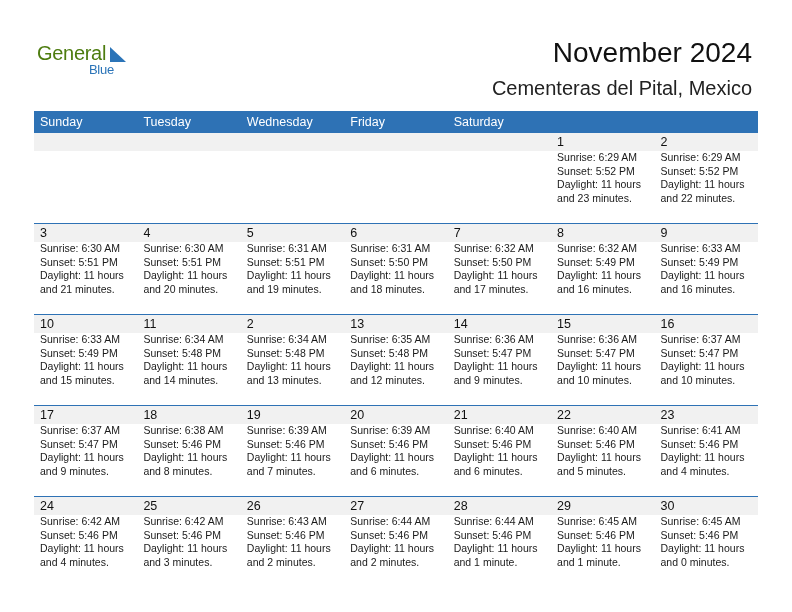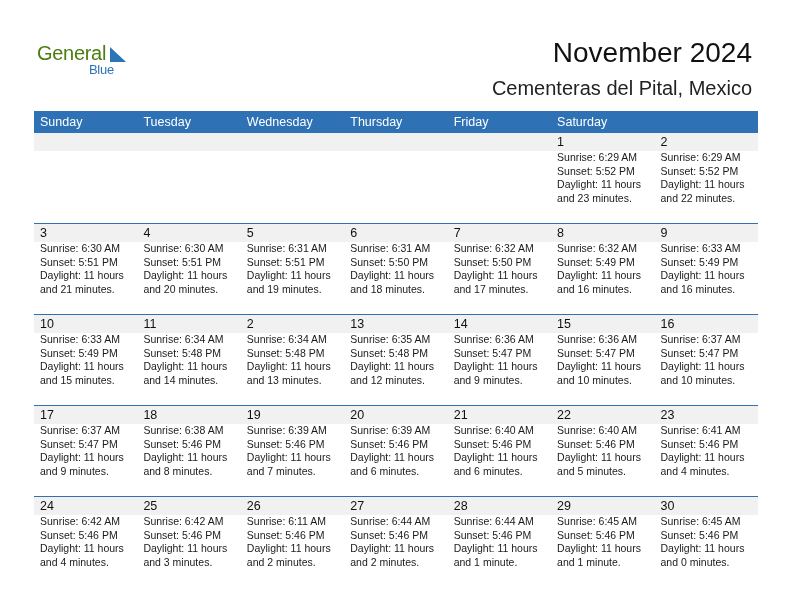--- a/index.html
+++ b/index.html
@@ -37,21 +37,20 @@
 </div>
 
 <div class="title">November 2024</div>
 <div class="subtitle">Cementeras del Pital, Mexico</div>
 
 <div class="calendar">
   <div class="header-row">
     <div class="header-cell">Sunday</div>
     <div class="header-cell">Tuesday</div>
     <div class="header-cell">Wednesday</div>
-    <div class="header-cell">Thursday</div>
     <div class="header-cell">Friday</div>
     <div class="header-cell">Saturday</div>
   </div>
   <div id="weeks">
       <div class="week first">
         <div class="band">
           <div class="band-cell"></div>
           <div class="band-cell"></div>
           <div class="band-cell"></div>
           <div class="band-cell"></div>
@@ -286,21 +285,21 @@
             <div>Daylight: 11 hours</div>
             <div>and 4 minutes.</div>
           </div>
           <div class="info-cell">
             <div>Sunrise: 6:42 AM</div>
             <div>Sunset: 5:46 PM</div>
             <div>Daylight: 11 hours</div>
             <div>and 3 minutes.</div>
           </div>
           <div class="info-cell">
-            <div>Sunrise: 6:11 AM</div>
+            <div>Sunrise: 6:43 AM</div>
             <div>Sunset: 5:46 PM</div>
             <div>Daylight: 11 hours</div>
             <div>and 2 minutes.</div>
           </div>
           <div class="info-cell">
             <div>Sunrise: 6:44 AM</div>
             <div>Sunset: 5:46 PM</div>
             <div>Daylight: 11 hours</div>
             <div>and 2 minutes.</div>
           </div>

